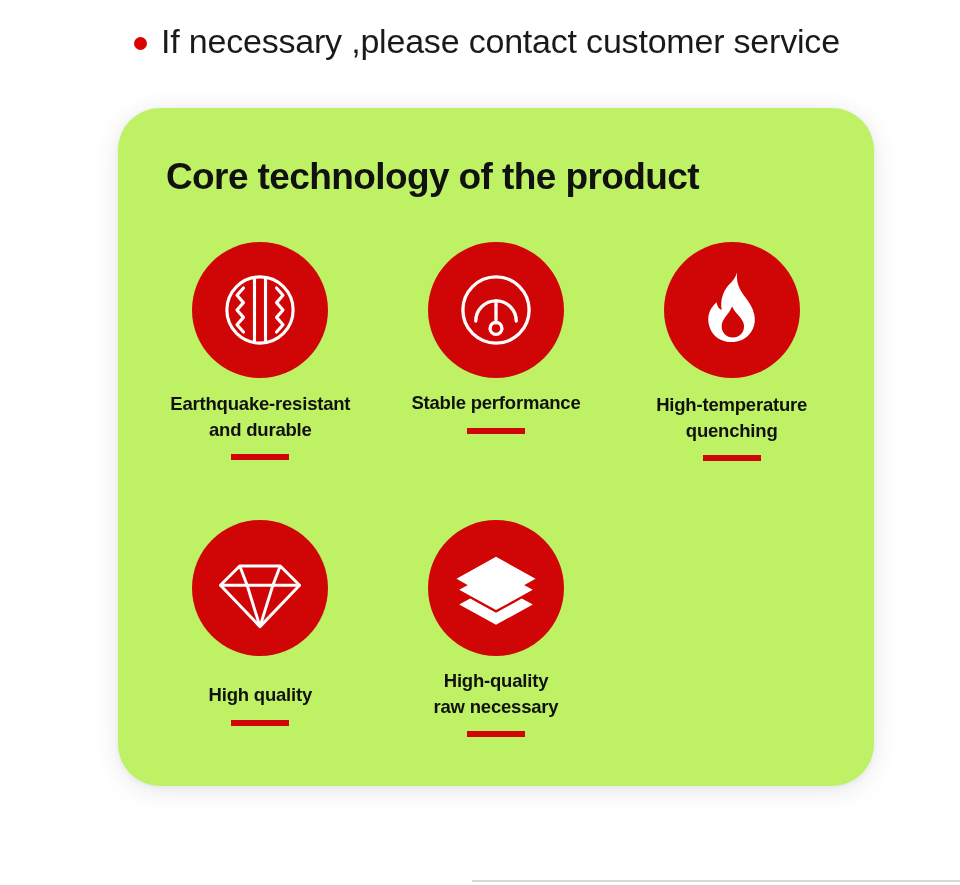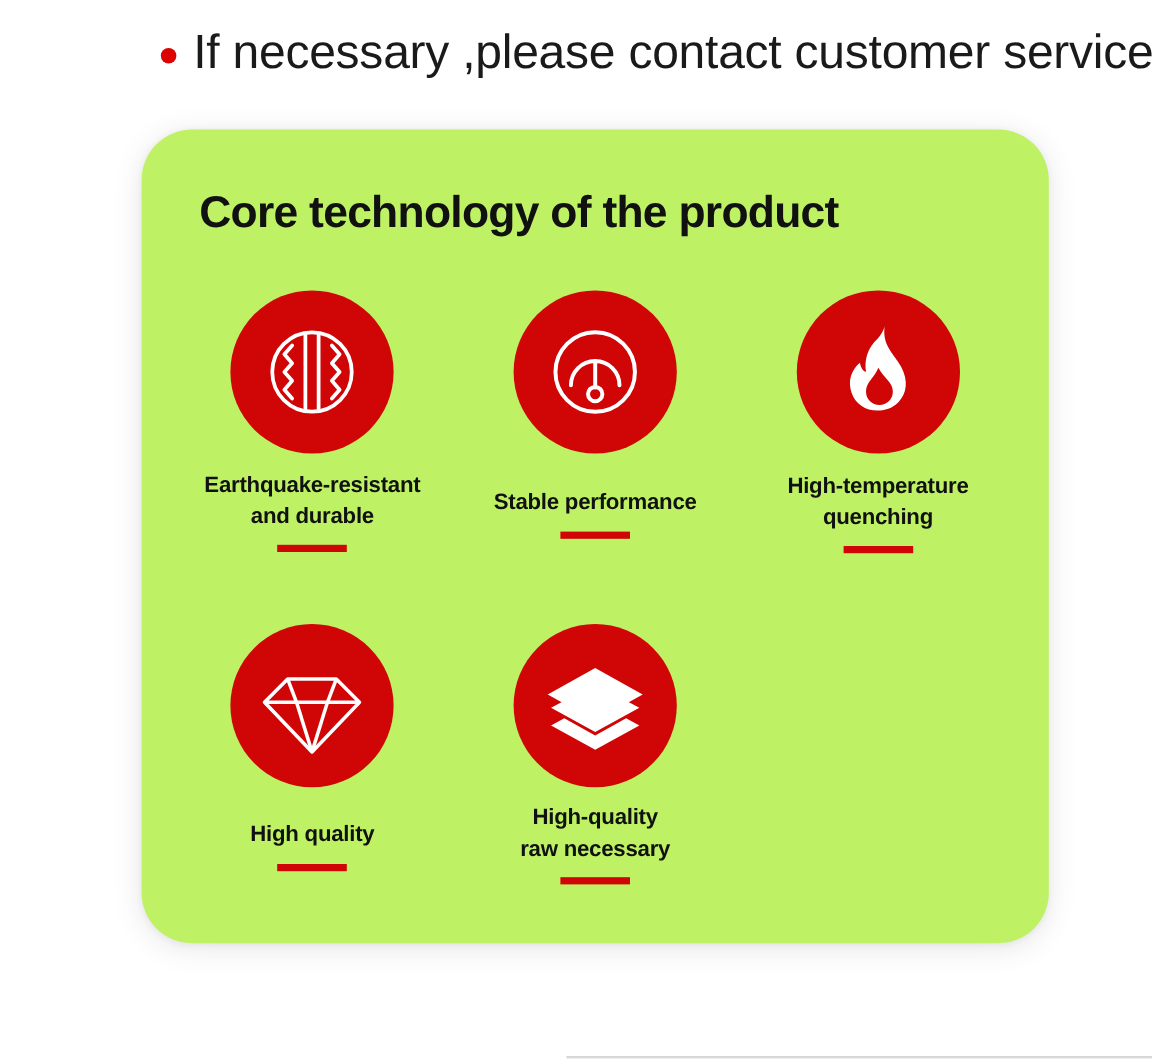--- a/index.html
+++ b/index.html
@@ -26,21 +26,21 @@
   }
   .notice-bullet {
     width: 13px;
     height: 13px;
     border-radius: 50%;
     background: #dd0000;
     flex: 0 0 auto;
     margin-top: 3px;
   }
   .notice-text {
-    font-size: 40px;
+    font-size: 34px;
     color: #1a1a1a;
     font-weight: 400;
     letter-spacing: -0.2px;
     white-space: nowrap;
   }
 
   
   .card {
     position: absolute;
     left: 118px;
@@ -102,21 +102,21 @@
   }
   .underbar {
     margin-top: 10px;
     width: 58px;
     height: 6px;
     background: #d00505;
   }
 
   
   .cell.c0 .cell-label { margin-top: 13px; }
-  .cell.c1 .cell-label { margin-top: 27px; }
+  .cell.c1 .cell-label { margin-top: 12px; }
   .cell.c2 .cell-label { }
   .cell.c3 .cell-label { margin-top: 26px; }
   .cell.c4 .cell-label { margin-top: 26px; }
   .cell.c5 .cell-label { margin-top: 12px; }
 
   .cell.c1 .underbar { margin-top: 12px; }
   .cell.c3 .underbar { margin-top: 12px; }
   .cell.c4 .underbar { margin-top: 12px; }
 
   

